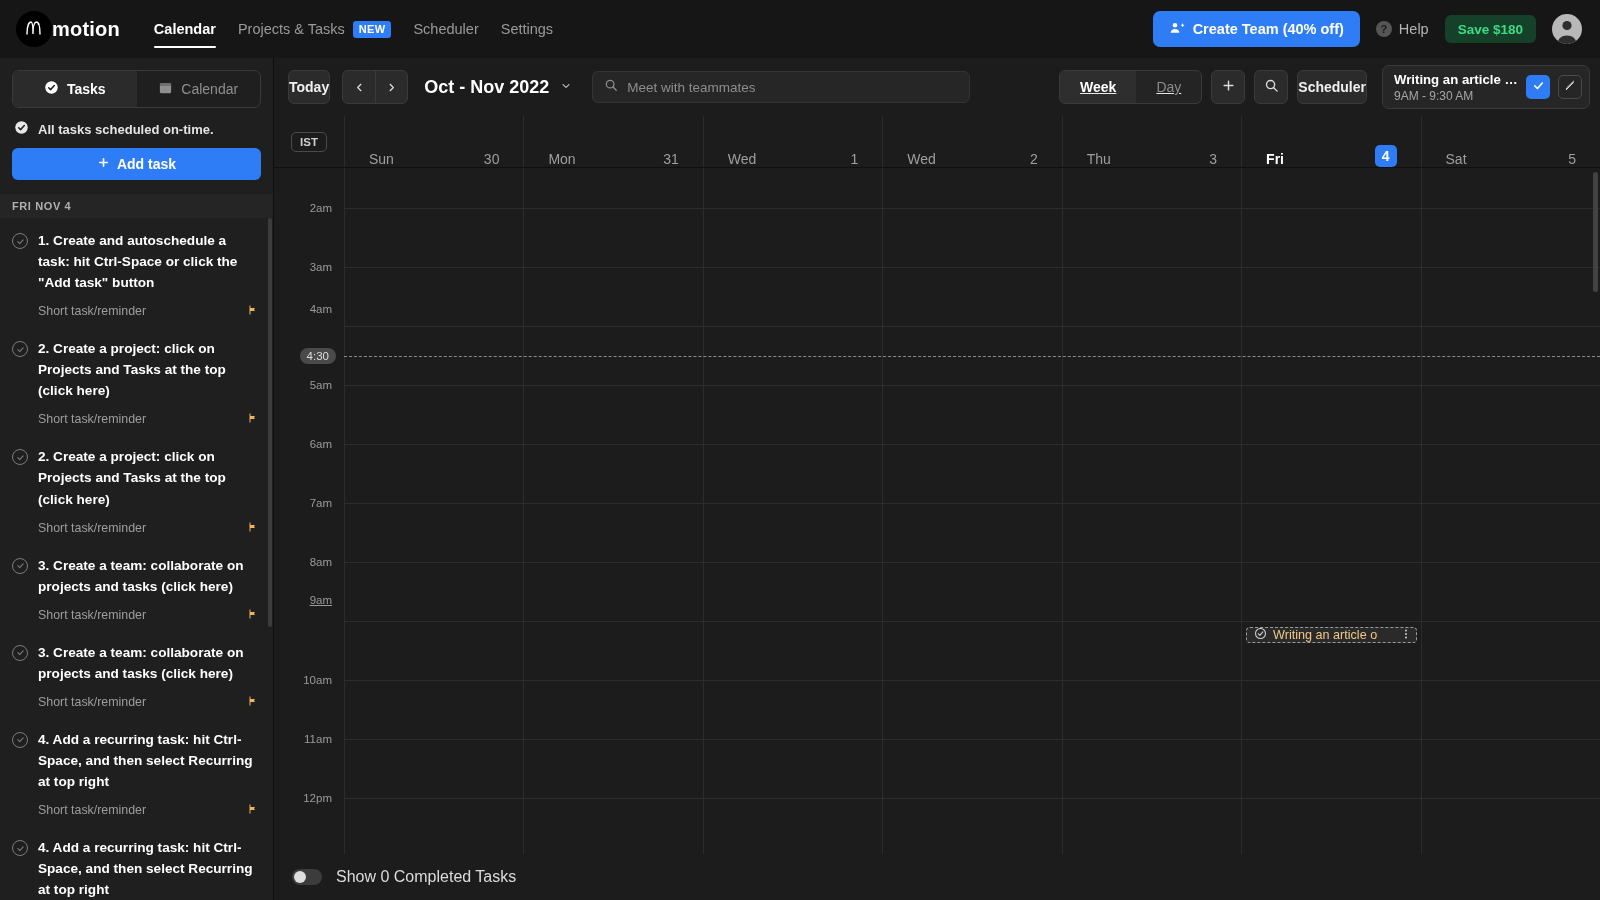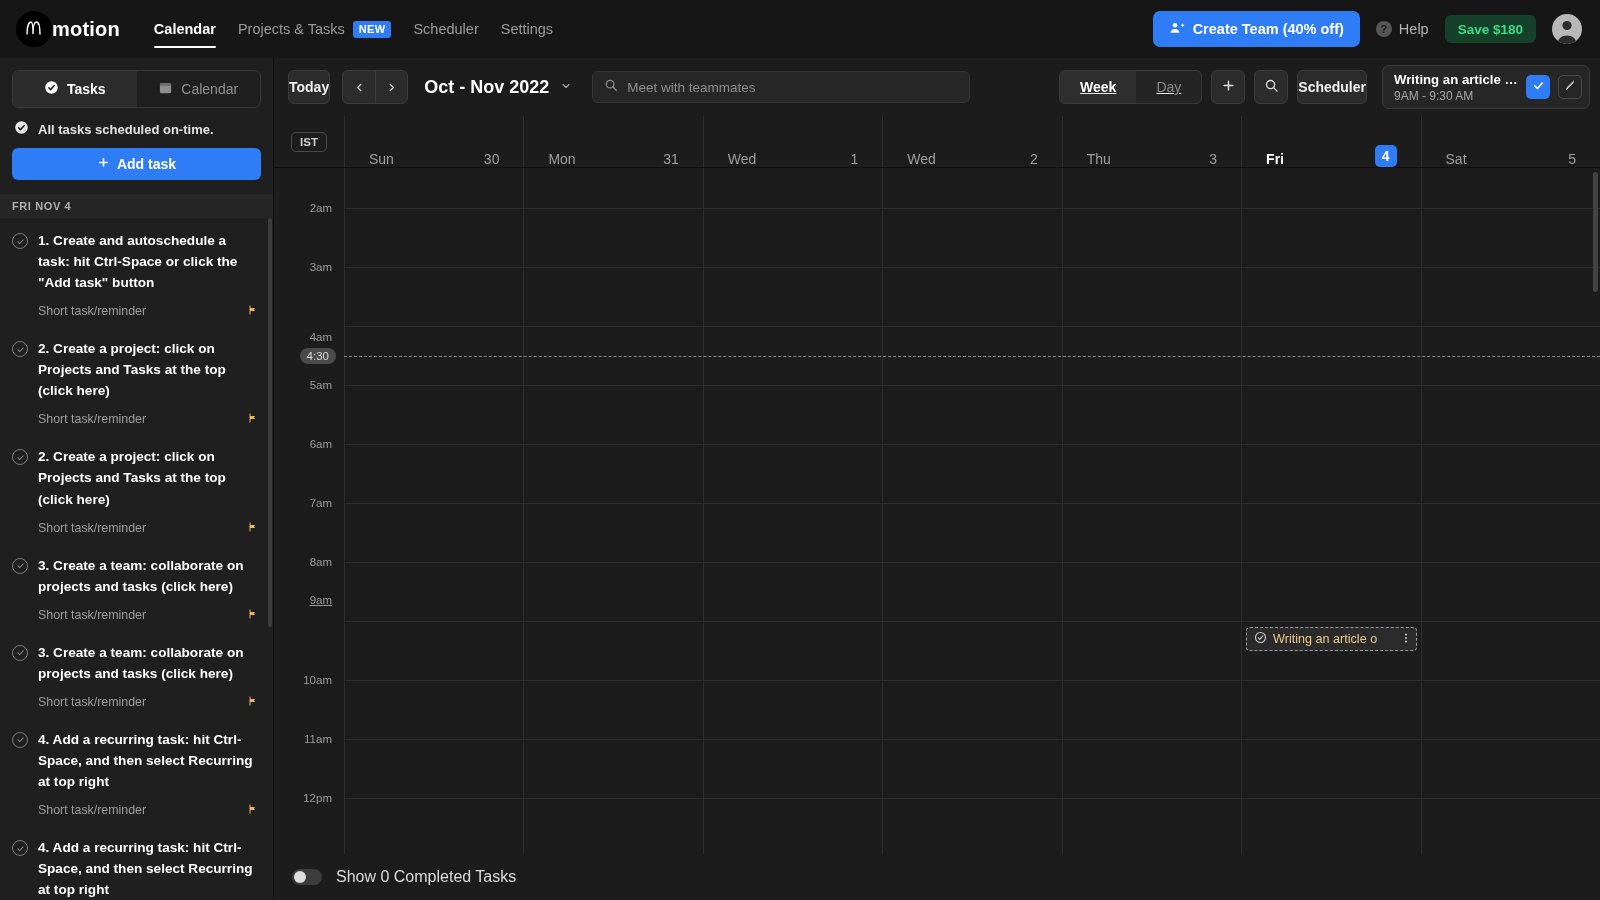--- a/index.html
+++ b/index.html
@@ -590,21 +590,21 @@
         <div class="dcol-hdr">
           <span class="dname">Sat</span>
           <span class="dnum">5</span>
         </div>
       </div>
 
     <div id="gridwrap">
       <div id="gutter">
           <div class="tlabel" style="top: 40px;">2am</div>
           <div class="tlabel" style="top: 99px;">3am</div>
-          <div class="tlabel" style="top: 169px;">4am</div>
+          <div class="tlabel" style="top: 141px;">4am</div>
           <div class="tlabel" style="top: 217px;">5am</div>
           <div class="tlabel" style="top: 276px;">6am</div>
           <div class="tlabel" style="top: 335px;">7am</div>
           <div class="tlabel" style="top: 394px;">8am</div>
           <div class="tlabel" style="top: 432px; text-decoration: underline;">9am</div>
           <div class="tlabel" style="top: 512px;">10am</div>
           <div class="tlabel" style="top: 571px; margin-left: 40px;">11am</div>
           <div class="tlabel" style="top: 630px;">12pm</div>
           <div class="nowlabel" style="top: 187.5px;">4:30</div>
         </div>
@@ -679,21 +679,21 @@
             <div class="hline" style="top: 99px;"></div>
             <div class="hline" style="top: 158px;"></div>
             <div class="hline" style="top: 217px;"></div>
             <div class="hline" style="top: 276px;"></div>
             <div class="hline" style="top: 335px;"></div>
             <div class="hline" style="top: 394px;"></div>
             <div class="hline" style="top: 453px;"></div>
             <div class="hline" style="top: 512px;"></div>
             <div class="hline" style="top: 571px;"></div>
             <div class="hline" style="top: 630px;"></div>
-            <div class="event" style="top: 459px; left: 4px; right: 4px; height: 24px;">
+            <div class="event" style="top: 459px; left: 4px; right: 4px; height: 16px;">
               <span><svg width="13" height="13" viewBox="0 0 24 24" fill="none" stroke="#cfcfcf" stroke-width="2">
                   <circle cx="12" cy="12" r="9.2"></circle>
                   <path d="M7.8 12.4l3 3 5.6-6.4" stroke-linecap="round" stroke-linejoin="round"></path>
                 </svg></span>
               <span class="event-title">Writing an article o</span>
               <span class="dots"><svg width="12" height="14" viewBox="0 0 24 24" fill="#cfcfcf">
                   <circle cx="12" cy="5" r="2"></circle>
                   <circle cx="12" cy="12" r="2"></circle>
                   <circle cx="12" cy="19" r="2"></circle>
                 </svg></span>

